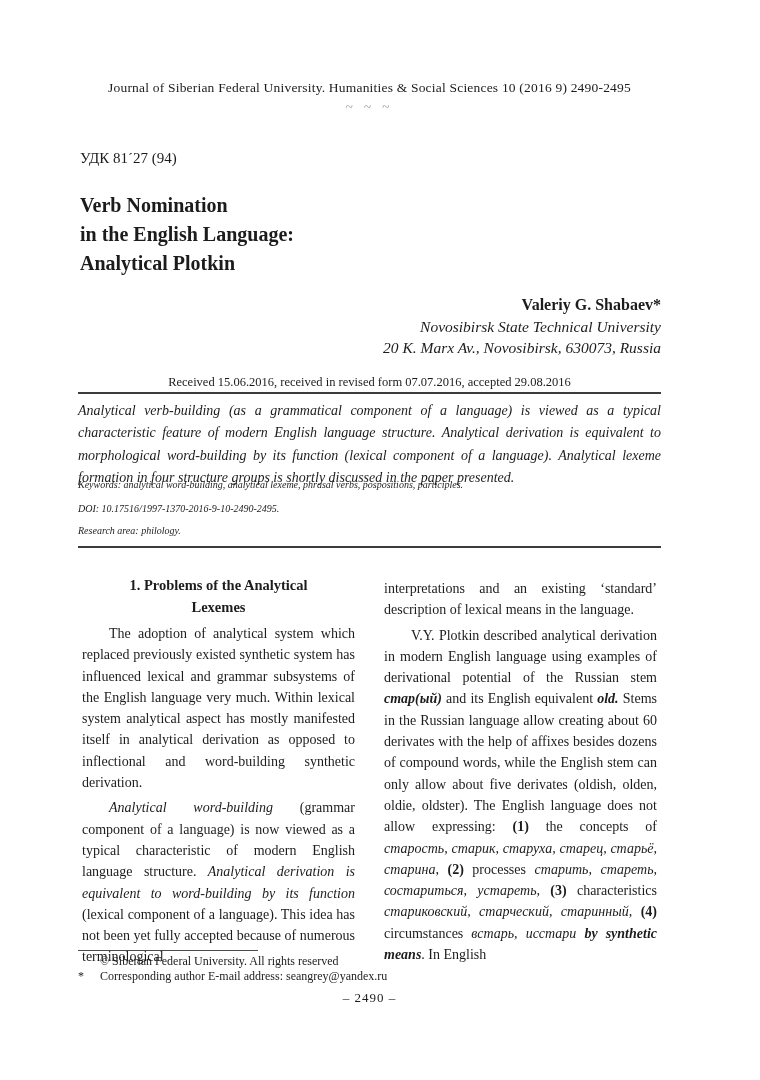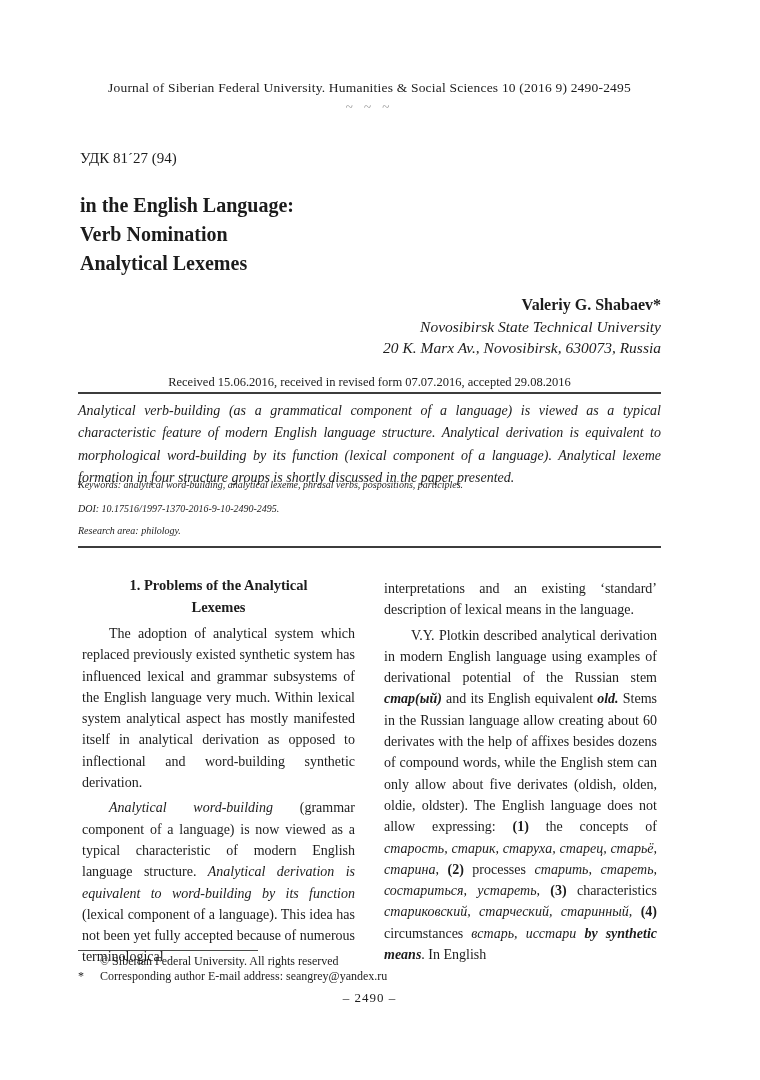--- a/index.html
+++ b/index.html
@@ -80,23 +80,23 @@
 <body>
 
 <div class="page">
 
   <div class="abs content-w journal-header">Journal of Siberian Federal University. Humanities &amp; Social Sciences 10 (2016 9) 2490-2495</div>
   <div class="abs content-w tildes">~ ~ ~</div>
 
   <div class="abs udc">УДК 81´27 (94)</div>
 
   <div class="abs article-title">
+    <div>Verb Nomination</div>
     <div>in the English Language:</div>
-    <div>Verb Nomination</div>
-    <div>Analytical Lexemes</div>
+    <div>Analytical Plotkin</div>
   </div>
 
   <div class="abs content-w author-block">
     <div class="author-name">Valeriy G. Shabaev*</div>
     <div class="affiliation">Novosibirsk State Technical University</div>
     <div class="affiliation">20 K. Marx Av., Novosibirsk, 630073, Russia</div>
   </div>
 
   <div class="abs content-w received">Received 15.06.2016, received in revised form 07.07.2016, accepted 29.08.2016</div>
 

